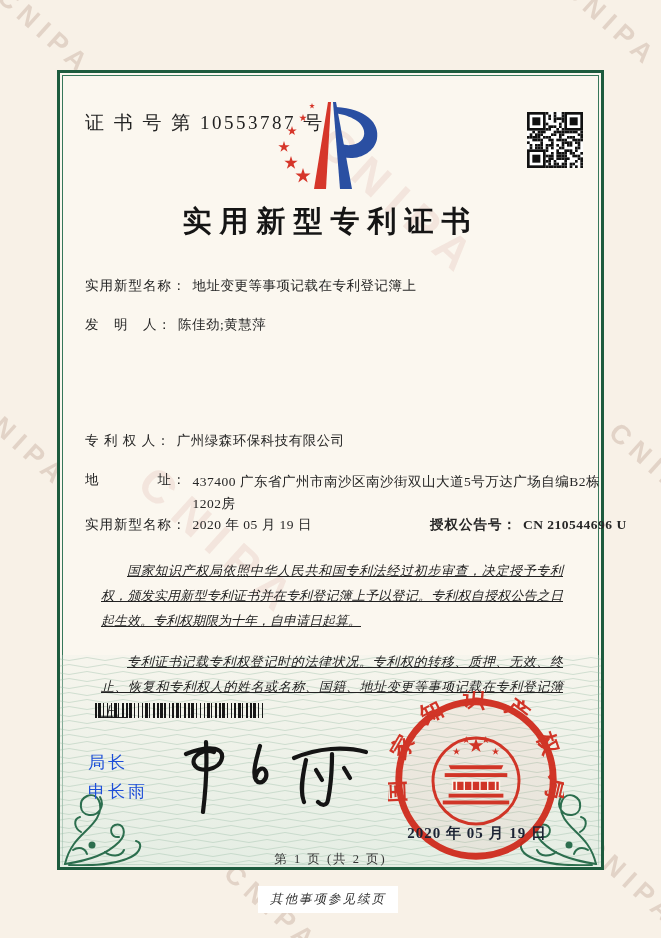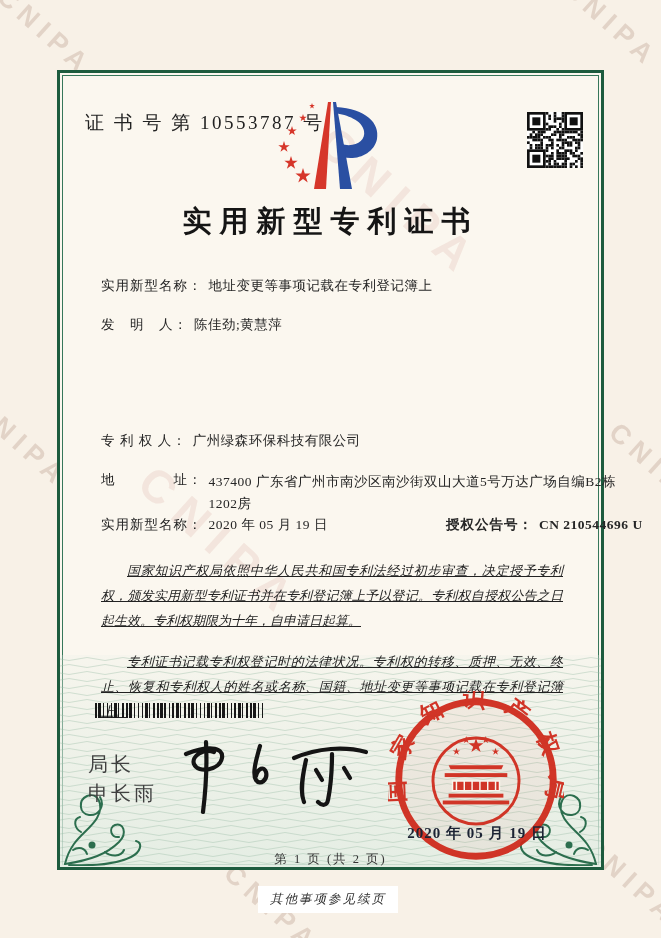--- a/index.html
+++ b/index.html
@@ -55,42 +55,42 @@
     font-size:19px;letter-spacing:2.5px;color:#222;z-index:4;
   }
   .qr{position:absolute;left:527px;top:112px;width:56px;height:56px;z-index:4;}
   .logo{position:absolute;left:272px;top:97px;width:124px;height:98px;z-index:4;}
   .title{
     position:absolute;left:0;top:202px;width:100%;
     text-align:center;font-size:29px;font-weight:bold;
     letter-spacing:8px;color:#151515;z-index:4;
   }
   .row{position:absolute;left:85px;font-size:13.5px;color:#262626;z-index:4;white-space:nowrap;}
-  .flabel{letter-spacing:1px;margin-left:16px;}
+  .flabel{letter-spacing:1px;}
   .fvalue{margin-left:6px;letter-spacing:0.5px;}
   .fvalue.wrap{
     display:inline-block;vertical-align:top;
     white-space:normal;width:408px;line-height:1.65;
   }
   .row2-pair{position:absolute;left:345px;top:0;font-weight:bold;}
   .body-text{
     position:absolute;left:85px;top:543px;width:494px;
     font-size:13px;line-height:1.92;text-align:justify;
     font-style:italic;color:#222;z-index:4;
   }
   .body-text p{margin:16px;text-indent:2em;text-decoration:underline;}
   .barcode{
     position:absolute;left:95px;top:703px;width:170px;height:15px;z-index:4;
     background:repeating-linear-gradient(90deg,
       #171717 0px,#171717 1.5px,transparent 1.5px,transparent 3px,
       #171717 3px,#171717 6px,transparent 6px,transparent 7.5px,
       #171717 7.5px,#171717 8.5px,transparent 8.5px,transparent 11.5px,
       #171717 11.5px,#171717 13px,transparent 13px,transparent 15.5px);
   }
-  .signer{position:absolute;left:88px;z-index:4;font-size:20px;letter-spacing:3px;color:#404040;}
+  .signer{position:absolute;left:88px;z-index:4;font-size:17px;letter-spacing:3px;color:#1d4ed8;}
   .signer.t1{top:751px;}
   .signer.t2{top:780px;}
   .signature{position:absolute;left:172px;top:736px;width:200px;height:84px;z-index:5;}
   .seal{position:absolute;left:388px;top:691px;width:176px;height:176px;z-index:5;opacity:0.93;}
   .seal-date{
     position:absolute;left:402px;top:824px;width:150px;z-index:6;
     text-align:center;font-size:15px;font-weight:bold;
     color:#1c2334;letter-spacing:1px;
   }
   .page-num{

